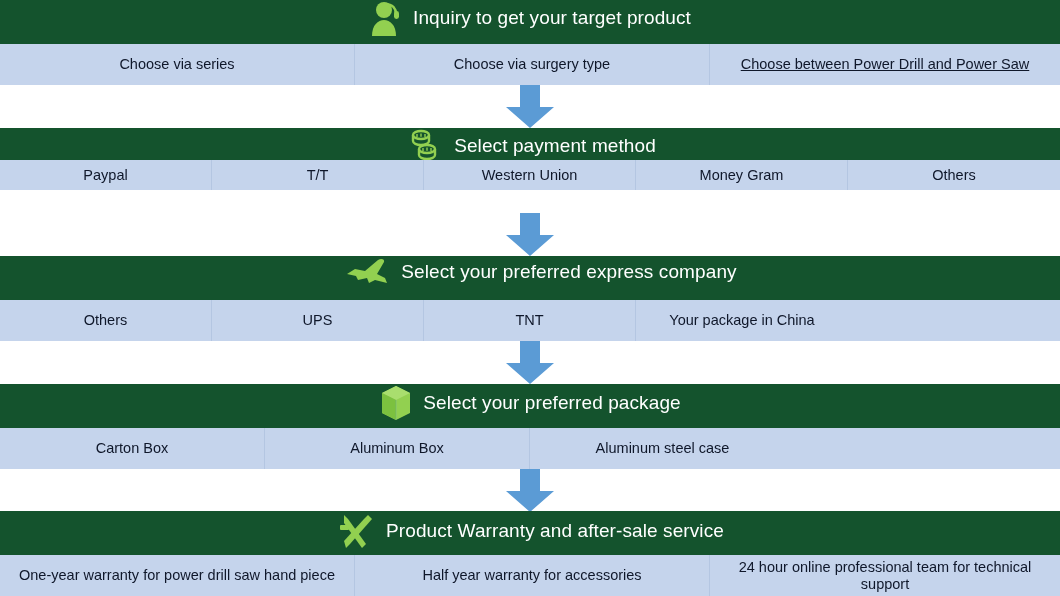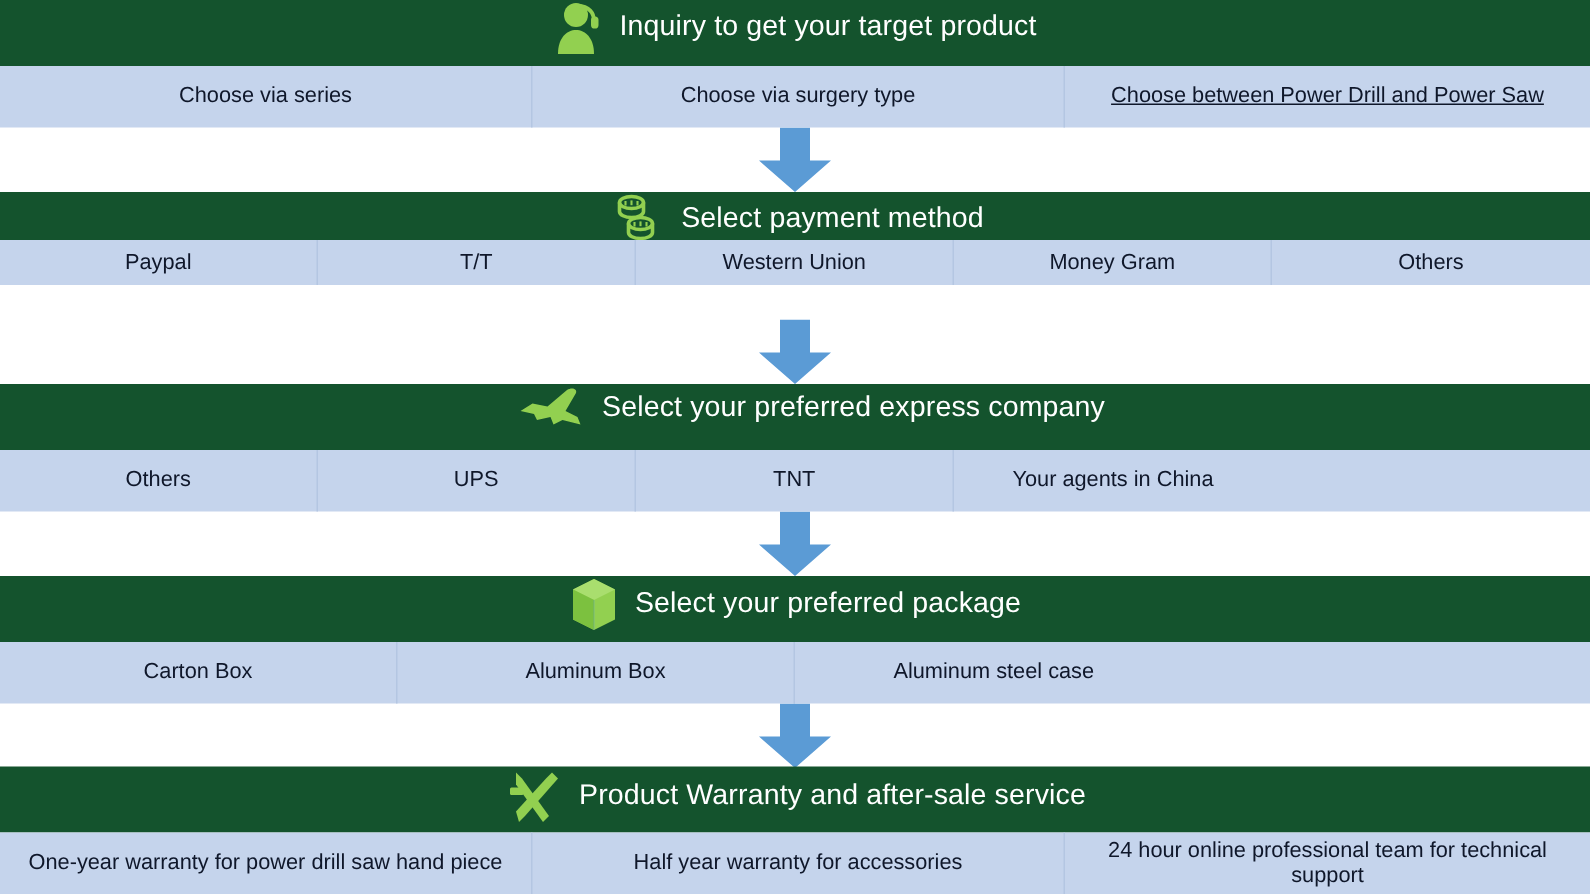--- a/index.html
+++ b/index.html
@@ -165,21 +165,21 @@
             <path d="M2 18 L10 13 L20 15 L33 4 C36 2 40 3 39 6 L32 18 L40 22 L42 27 L30 24 L24 27 L22 22 L13 24 L11 20 Z" fill="#92D050"></path>
           </svg>
         </span>
         <span class="band-title">Select your preferred express company</span>
       </div>
     </div>
     <div class="options" style="height:41px;">
       <div class="opt" style="width:212px;">Others</div>
       <div class="opt" style="width:212px;">UPS</div>
       <div class="opt" style="width:212px;">TNT</div>
-      <div class="opt" style="width:212px;">Your agents in China</div>
+      <div class="opt" style="width:212px;">Your package in China</div>
     </div>
   </div>
 
   <div class="arrow" style="top:341px;">
     <svg width="60" height="44" viewBox="0 0 60 44">
       <polygon points="20,0 40,0 40,22 54,22 30,43 6,22 20,22" fill="#5B9BD5"></polygon>
     </svg>
   </div>
 
   <div class="section" style="top:384px;">

